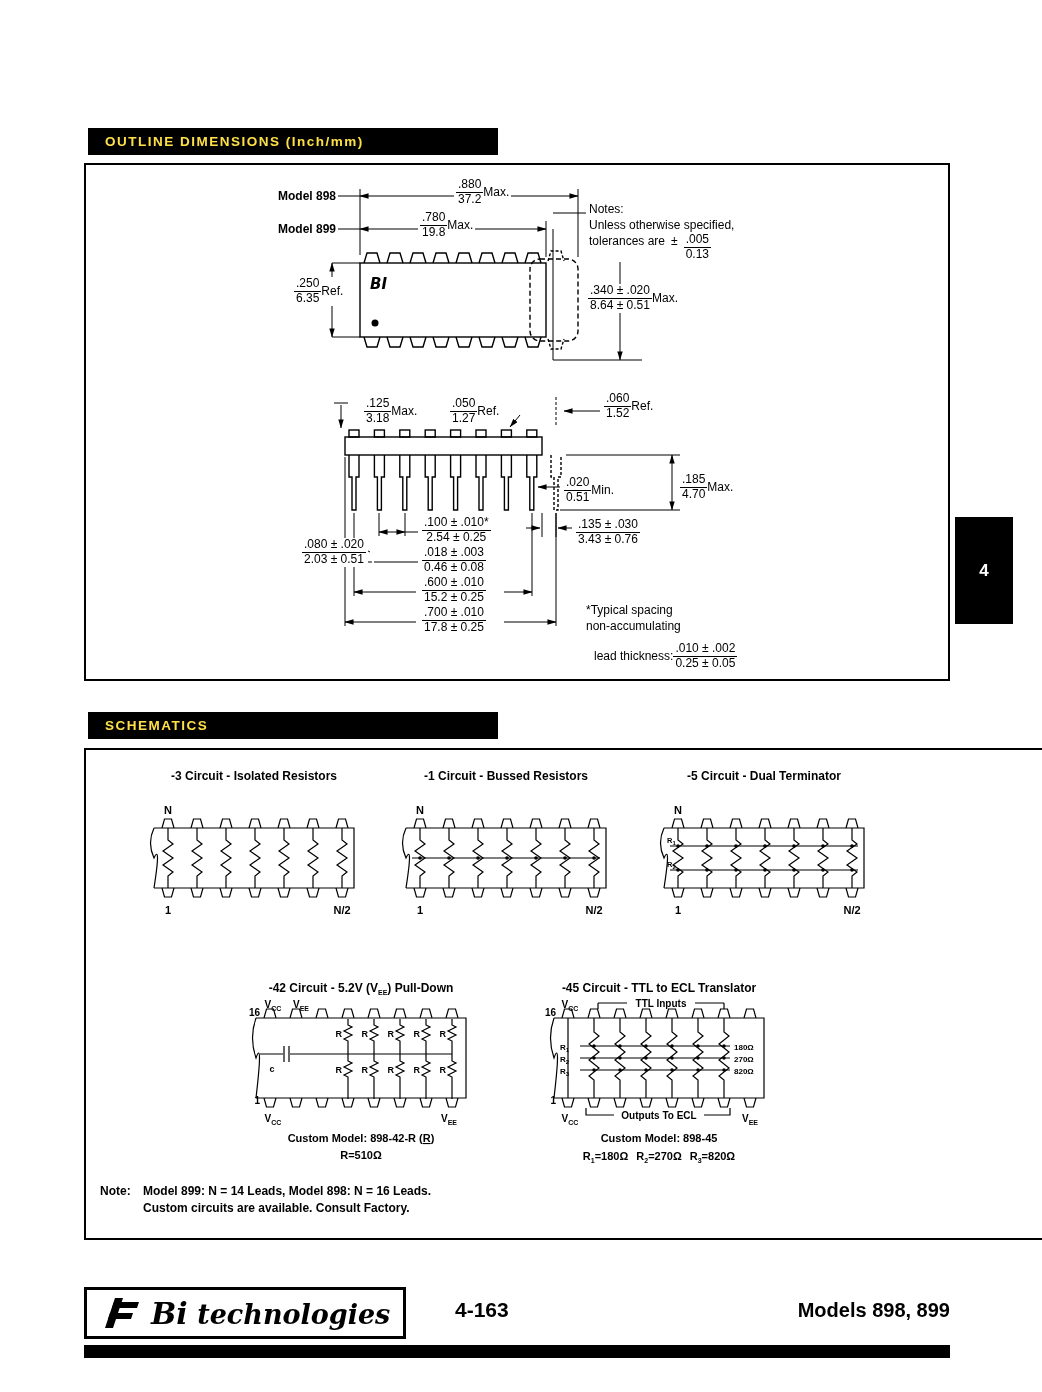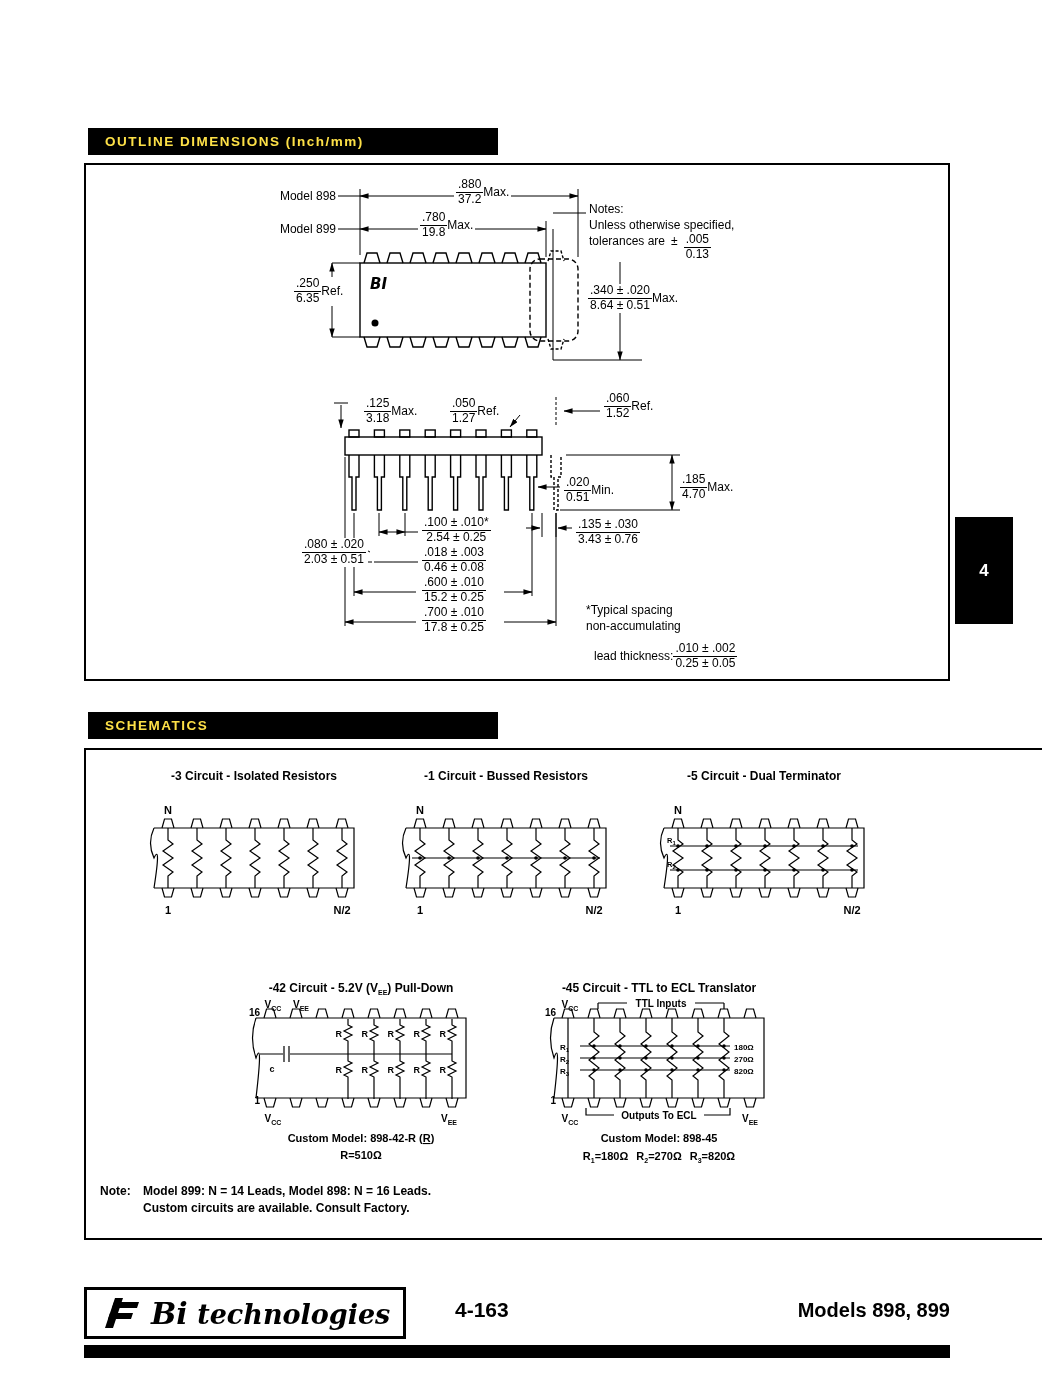--- a/index.html
+++ b/index.html
@@ -7,21 +7,21 @@
   body{width:1042px;height:1392px;font-family:"Liberation Sans",sans-serif;color:#000}
   .page{position:relative;width:1042px;height:1392px;background:#fff;overflow:hidden}
   .bar{position:absolute;left:88px;width:410px;height:27px;background:#000;color:#fde047;
        font:bold 13.5px "Liberation Sans",sans-serif;letter-spacing:1.5px;line-height:27px;padding-left:17px}
   .bar1{top:128px}.bar2{top:712px}
   .box{position:absolute;left:84px;border:2px solid #000;background:#fff}
   .outline-box{top:163px;width:866px;height:518px}
   .schem-box{top:748px;width:1018px;height:492px}
   .art{position:absolute;left:0;top:0}
   .lbl{position:absolute;font-size:12px;white-space:nowrap;line-height:1.35}
-  .b{font-weight:normal}
+  .b{font-weight:bold}
   .dim{position:absolute;display:flex;align-items:center;font-size:12px;
        background:#fff;padding:0 2px;white-space:nowrap}
   .frac{display:inline-flex;flex-direction:column;align-items:center;line-height:1.15}
   .frac .ft{border-bottom:1.2px solid #000;padding:0 2px}
   .frac .fb{padding:0 2px}
   .notes-bg{background:#fff}
   .side-tab{position:absolute;left:955px;top:517px;width:58px;height:107px;background:#000;color:#fff;
             display:flex;align-items:center;justify-content:center;font:bold 17px "Liberation Sans",sans-serif}
   .note-lbl{position:absolute;font:bold 12px "Liberation Sans",sans-serif;white-space:nowrap}
   .footer-logo{position:absolute;left:84px;top:1287px;width:322px;height:52px;border:3px solid #000;

